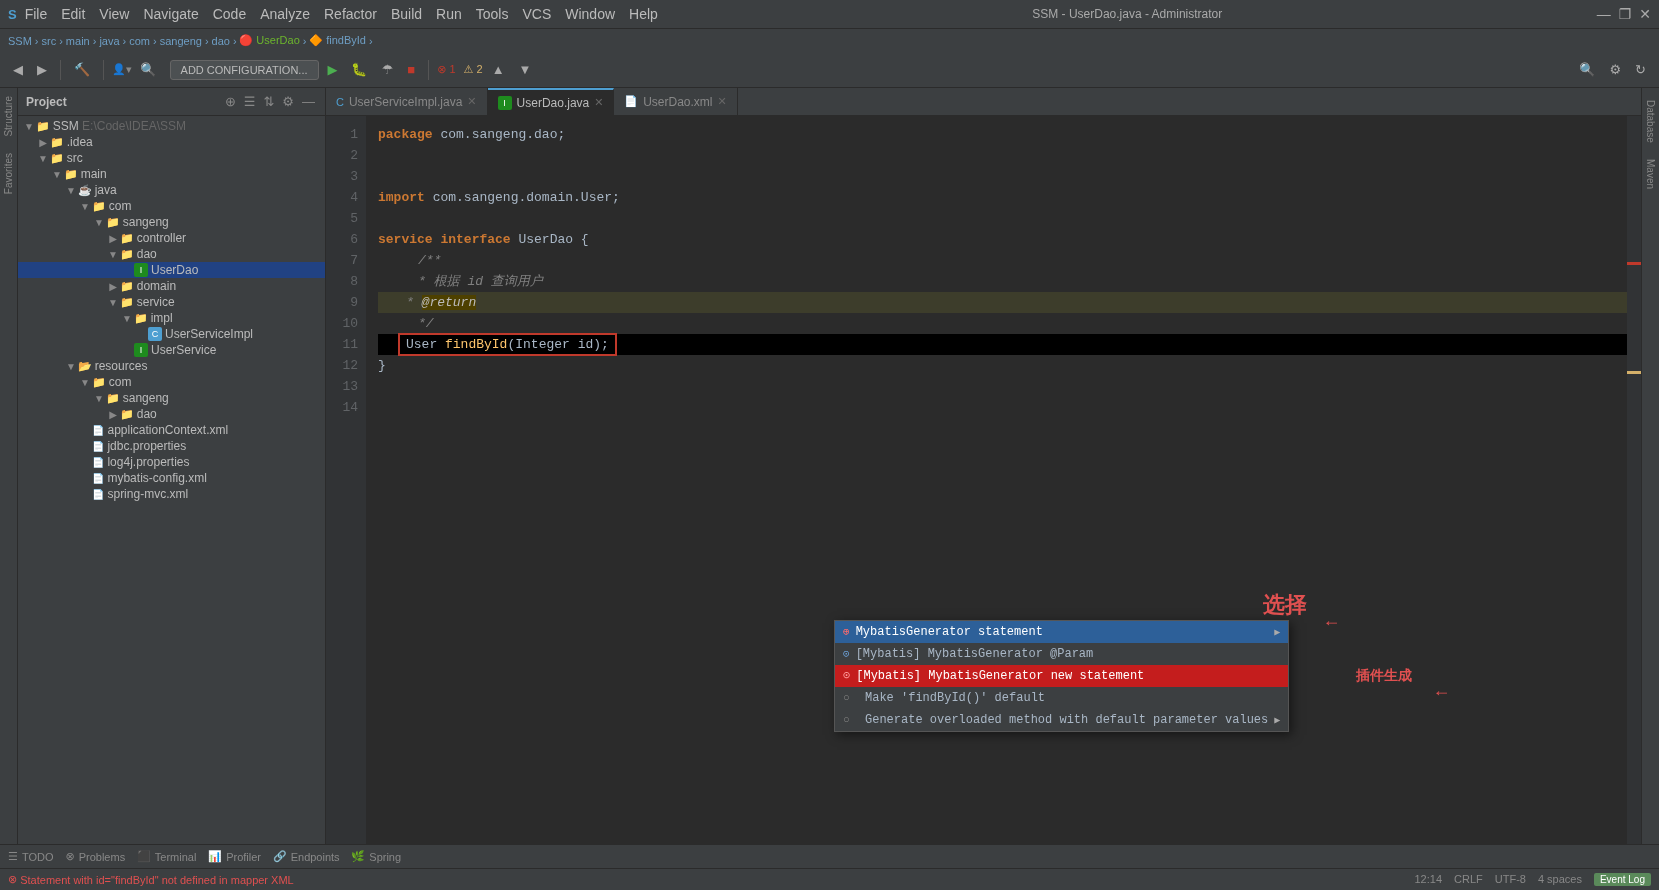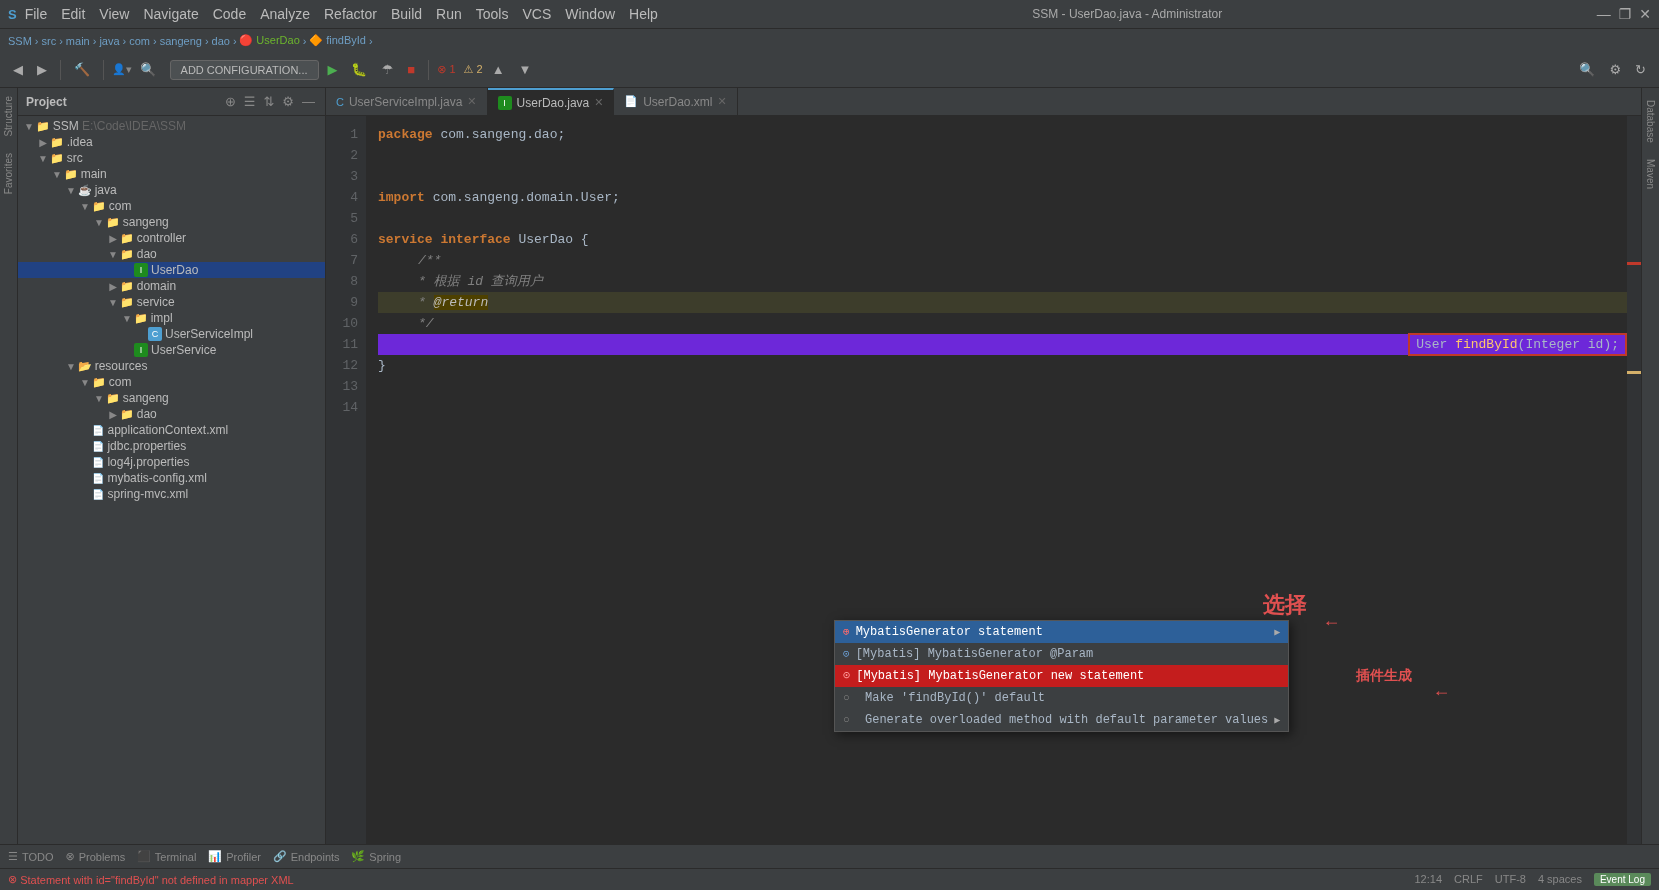--- a/index.html
+++ b/index.html
@@ -69,21 +69,21 @@
     
     .editor-container { display: flex; flex: 1; overflow: hidden; position: relative; }
     .line-numbers { width: 40px; background: #313335; color: #606366; font-size: 13px; font-family: 'Consolas', 'Courier New', monospace; padding: 8px 0; text-align: right; padding-right: 8px; flex-shrink: 0; line-height: 21px; overflow: hidden; }
     .code-area { flex: 1; background: #2b2b2b; color: #a9b7c6; font-size: 13px; font-family: 'Consolas', 'Courier New', monospace; padding: 8px 0 8px 12px; overflow: auto; line-height: 21px; position: relative; }
     .code-area::-webkit-scrollbar { width: 8px; height: 8px; }
     .code-area::-webkit-scrollbar-track { background: #3c3f41; }
     .code-area::-webkit-scrollbar-thumb { background: #555; }
 
     .code-line { height: 21px; display: flex; align-items: center; white-space: nowrap; position: relative; }
     .code-line.highlighted { background: #3d3d2b; }
-    .code-line.error-line { background: #6d28d9; justify-content: flex-end; }
+    .code-line.error-line { background: #000000; }
 
     
     .kw { color: #cc7832; font-weight: bold; }
     .comment { color: #808080; font-style: italic; }
 
     
     .editor-gutter { width: 14px; background: #313335; display: flex; flex-direction: column; flex-shrink: 0; position: relative; }
     .gutter-error { position: absolute; right: 0; width: 14px; height: 3px; background: #c0392b; }
     .gutter-warning { position: absolute; right: 0; width: 14px; height: 3px; background: #d4b06a; }
 
@@ -438,21 +438,21 @@
         <div class="code-line">
           <span style="padding-left:40px" class="comment">/**</span>
         </div>
 
         <div class="code-line">
           <span style="padding-left:40px" class="comment">* 根据 id 查询用户</span>
         </div>
 
 
         <div class="code-line highlighted">
-          <span style="padding-left:40px" class="comment">* <span style="background:#4d4000;color:#bbb">@return</span></span>
+          <span style="padding-left:28px" class="comment">* <span style="background:#4d4000;color:#bbb">@return</span></span>
         </div>
 
         <div class="code-line">
           <span style="padding-left:40px" class="comment">*/</span>
         </div>
 
         <div class="code-line error-line" style="position:relative;">
 
           <span style="padding-left:20px">
             <span style="border:2px solid #c0392b;padding:2px 6px;">

